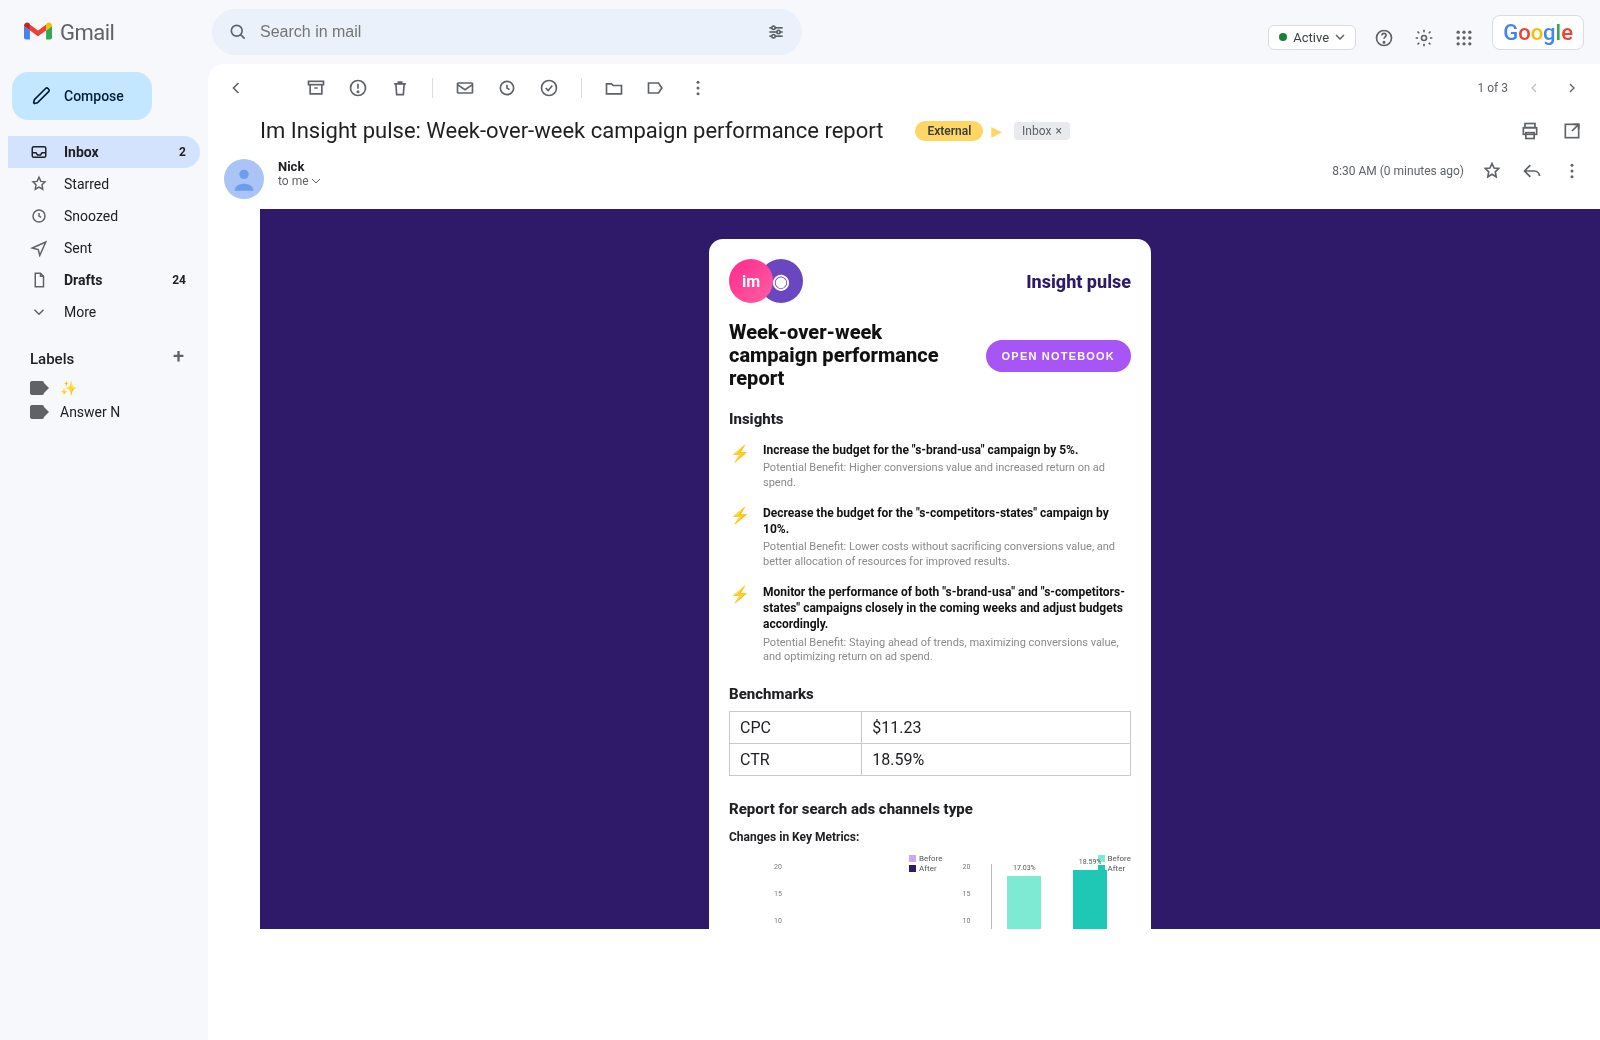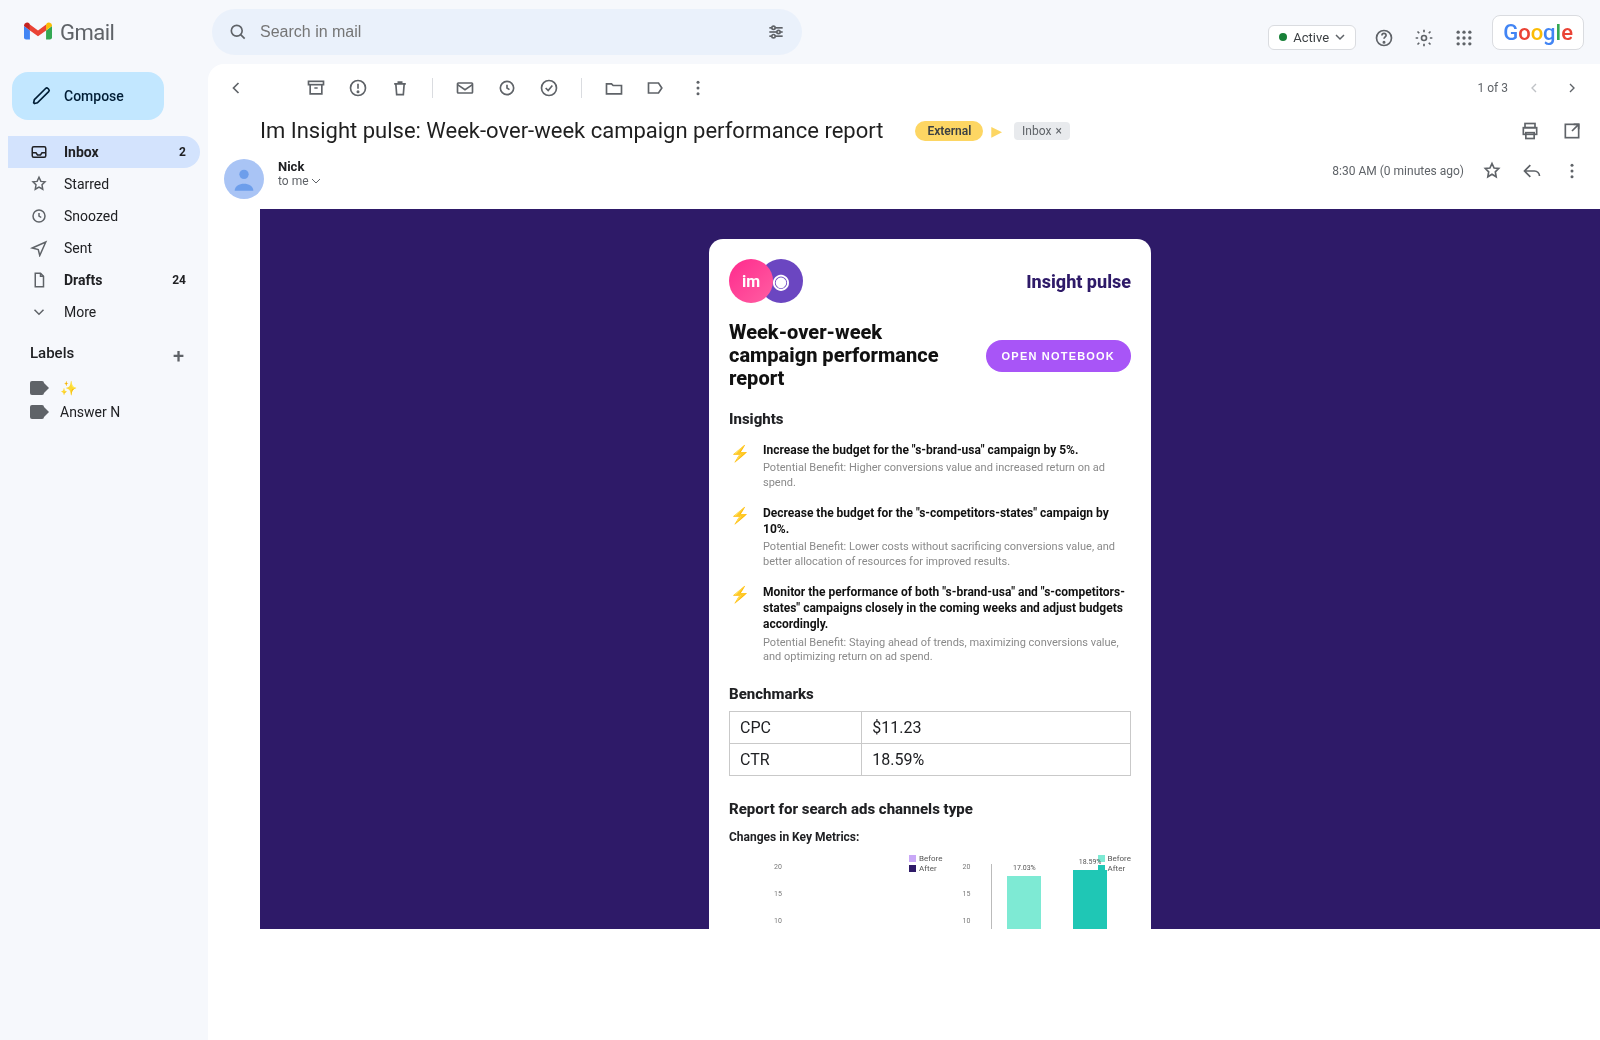--- a/index.html
+++ b/index.html
@@ -15,26 +15,26 @@
   .top-right { margin-left:auto; display:flex; align-items:flex-end; gap:16px;}
   .active-chip { display:flex; align-items:center; gap:6px; border:1px solid #dadce0; border-radius:6px; padding:4px 10px; font-size:13px; color:#3c4043; background:#fff;}
   .dot-green { width:8px; height:8px; background:#188038; border-radius:50%; }
   .icon-btn { width:24px; height:24px; display:flex; align-items:center; justify-content:center; color:#5f6368; cursor:pointer; }
   .google-word { font-size:22px; font-weight:500; padding:4px 10px; border:1px solid #dadce0; border-radius:8px; background:#fff;}
   .g-b{color:#4285f4}.g-r{color:#ea4335}.g-y{color:#fbbc05}.g-g{color:#34a853}
 
   
   .layout { display:flex; height:calc(1040px - 64px); }
   .sidebar { width:208px; padding:8px 8px 8px 8px; }
-  .compose { display:flex; align-items:center; gap:12px; background:#c2e7ff; border-radius:16px; padding:14px 20px; font-size:14px; font-weight:500; color:#001d35; width:152px; margin:0 0 16px 4px;}
+  .compose { display:flex; align-items:center; gap:12px; background:#c2e7ff; border-radius:16px; padding:14px 20px; font-size:14px; font-weight:500; color:#001d35; width:140px; margin:0 0 16px 4px;}
   .nav-item { display:flex; align-items:center; gap:16px; height:32px; border-radius:0 16px 16px 0; padding:0 14px 0 22px; font-size:14px; color:#202124; cursor:pointer;}
   .nav-item .count { margin-left:auto; font-size:12px;}
   .nav-item.active { background:#d3e3fd; font-weight:700;}
   .nav-item.bold { font-weight:700;}
-  .labels-head { display:flex; align-items:flex-start; justify-content:space-between; padding:16px 16px 8px 22px; font-size:15px; font-weight:500; color:#202124;}
+  .labels-head { display:flex; align-items:flex-end; justify-content:space-between; padding:16px 16px 8px 22px; font-size:15px; font-weight:500; color:#202124;}
   .label-item { display:flex; align-items:center; gap:16px; padding:4px 0 4px 22px; font-size:14px; cursor:pointer;}
   .tag-ic{width:14px;height:14px;border-radius:2px;background:#5f6368;position:relative;}
   .tag-ic:after{content:"";position:absolute;right:-5px;top:2px;border-left:5px solid #5f6368;border-top:5px solid transparent;border-bottom:5px solid transparent;}
 
   
   .main { flex:1; background:#fff; border-radius:16px 0 0 0; overflow:hidden; position:relative;}
   .toolbar { display:flex; align-items:center; height:48px; padding:8px 16px; gap:18px; color:#5f6368;}
   .tool-sep{width:1px;height:20px;background:#dadce0;margin:0 2px;}
   .tool-right { margin-left:auto; display:flex; align-items:center; gap:14px; font-size:12px; color:#5f6368;}
   

